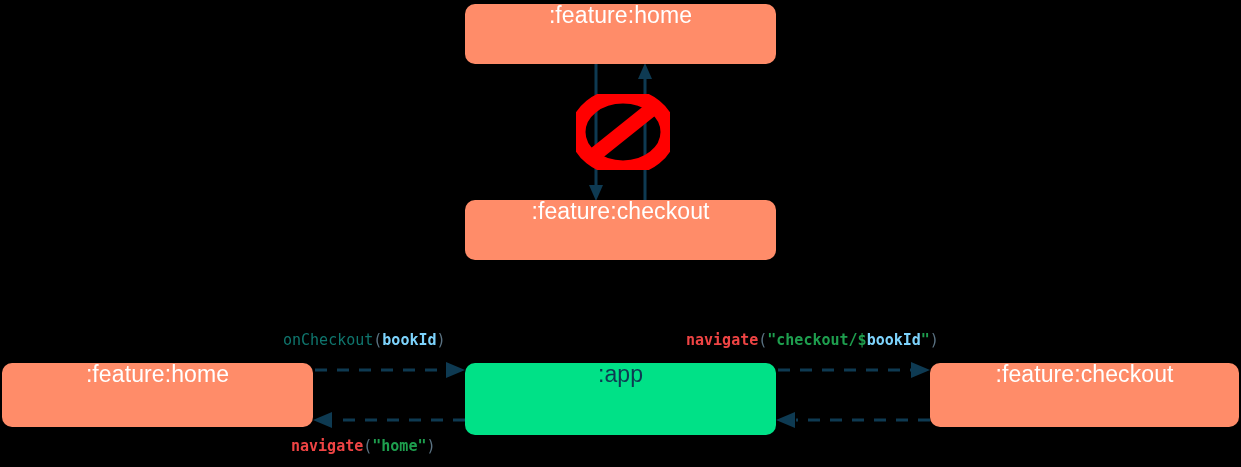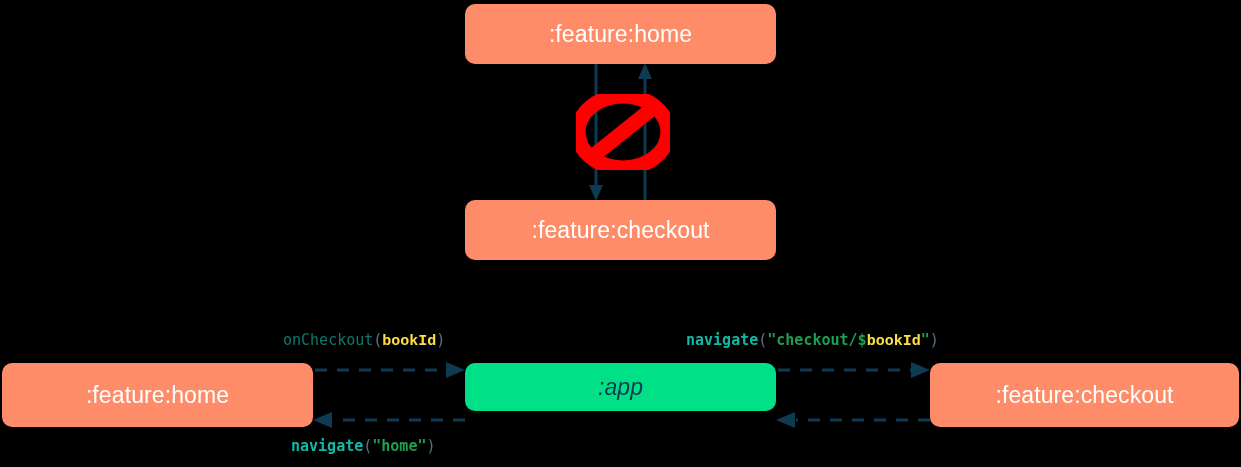--- a/index.html
+++ b/index.html
@@ -15,21 +15,20 @@
     overflow: hidden;
     font-family: "Liberation Sans", sans-serif;
   }
 
   
   .node {
     position: absolute;
     box-sizing: border-box;
     border-radius: 10px;
     display: flex;
-    align-items: center;
     justify-content: center;
     text-align: center;
     white-space: nowrap;
     letter-spacing: 0.1px;
   }
   .node-feature {
     background: #FF8C69;
     color: #FFFFFF;
   }
   .node-app {
@@ -41,21 +40,21 @@
     font-weight: 400;
     line-height: 1;
   }
 
   
   #node-top-home      { left: 465px; top: 4px;   width: 311px; height: 60px; }
   #node-top-checkout  { left: 465px; top: 200px; width: 311px; height: 60px; }
 
   
   #node-bottom-home     { left: 2px;   top: 363px; width: 311px; height: 64px; }
-  #node-bottom-app      { left: 465px; top: 363px; width: 311px; height: 48px; font-style: italic; }
+  #node-bottom-app      { left: 465px; top: 363px; width: 311px; height: 72px; }
   #node-bottom-checkout { left: 930px; top: 363px; width: 309px; height: 64px; }
 
   
   .edges {
     position: absolute;
     left: 0;
     top: 0;
     width: 1241px;
     height: 467px;
     pointer-events: none;
@@ -64,22 +63,22 @@
   
   .edge-label {
     position: absolute;
     font-family: "DejaVu Sans Mono", "Liberation Mono", monospace;
     font-size: 15px;
     line-height: 1;
     white-space: nowrap;
     color: #0E3A52;
   }
   .tok-fn     { color: #0f766e; font-weight: 400; }
-  .tok-fn-b   { color: #14b8a6; font-weight: 700; }
-  .tok-arg    { color: #fde047; font-weight: 700; font-family: Liberation Mono, monospace; }
+  .tok-fn-b   { color: #ef4444; font-weight: 700; }
+  .tok-arg    { color: #7dd3fc; font-weight: 700; }
   .tok-punct  { color: #5A7282; font-weight: 400; }
   .tok-str    { color: #1E9E4E; font-weight: 700; }
 
   #label-on-checkout     { left: 283px; top: 333px; }
   #label-navigate-home   { left: 291px; top: 439px; }
   #label-navigate-co     { left: 686px; top: 333px; }
   #label-on-payment      { left: 740px; top: 439px; }
 
   
   #forbidden-sign {

